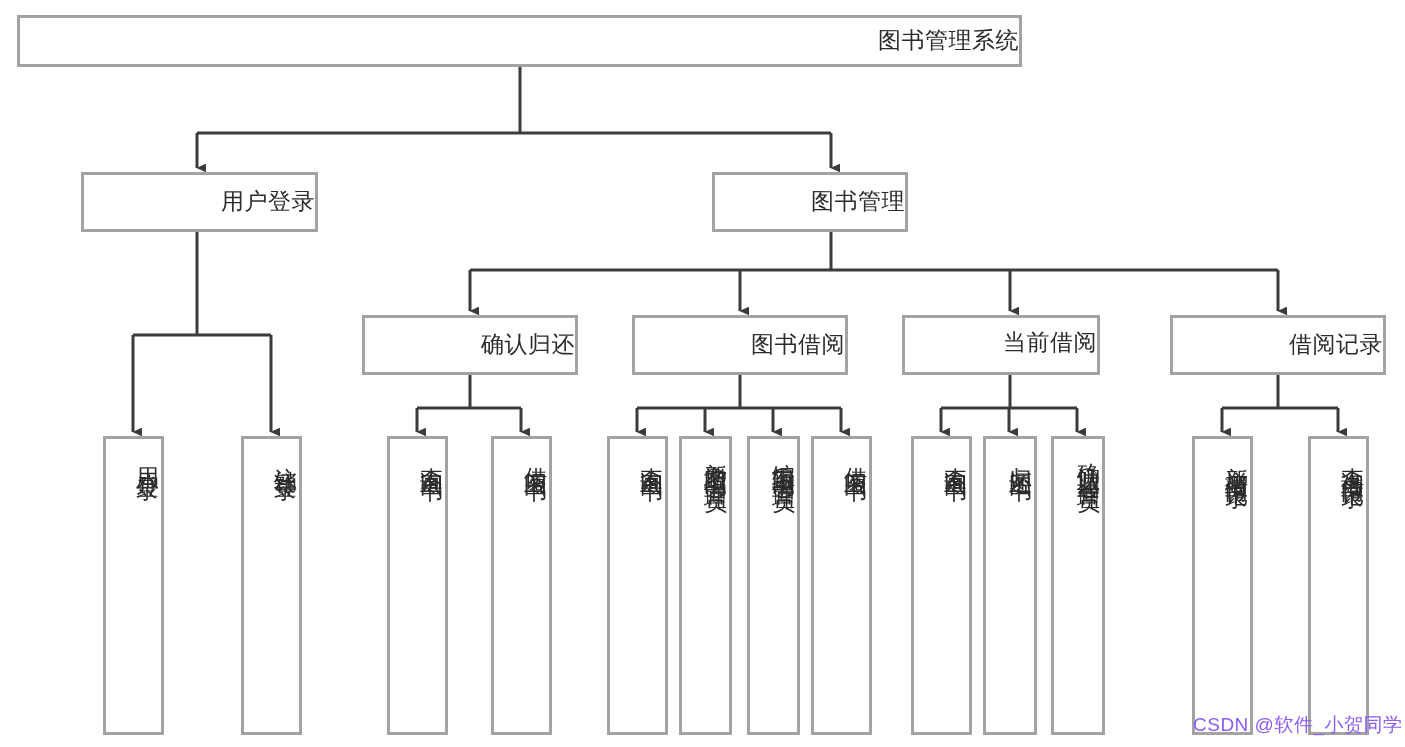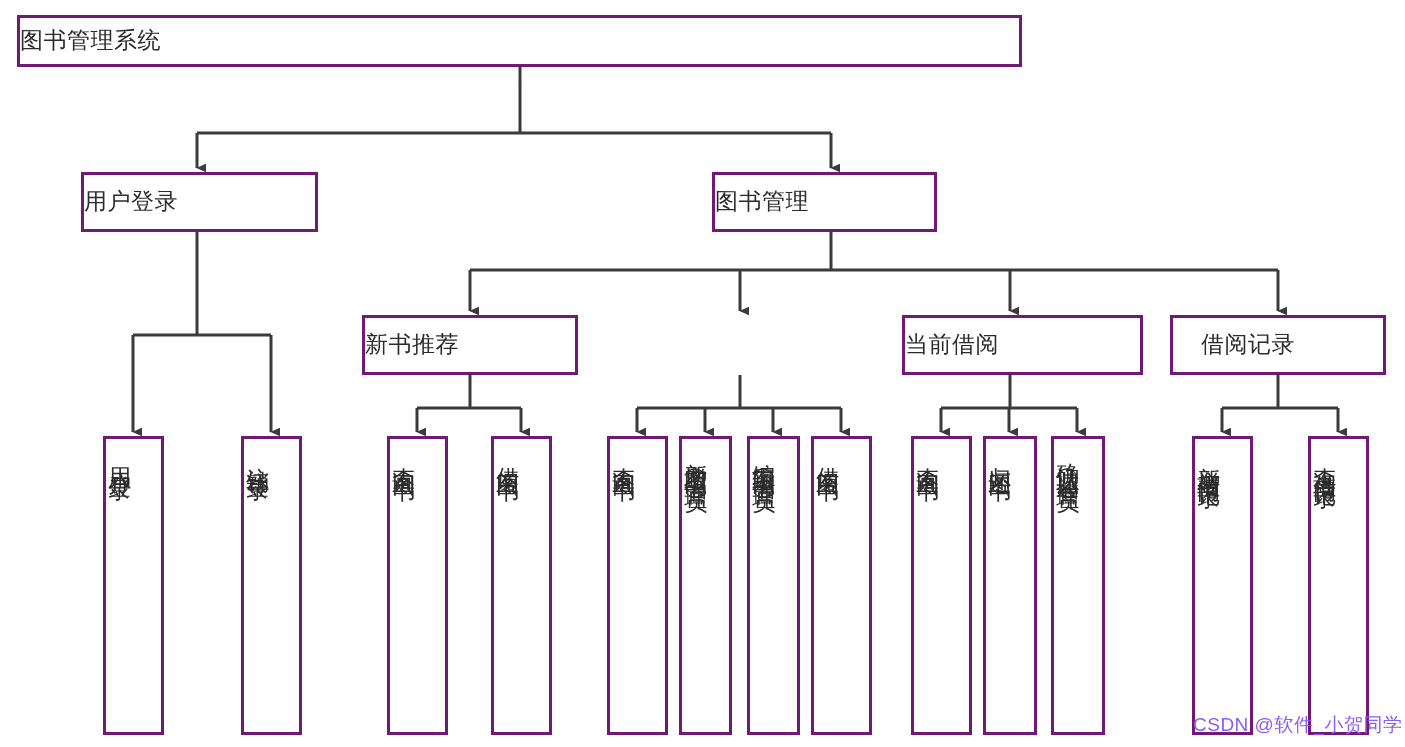--- a/index.html
+++ b/index.html
@@ -24,25 +24,25 @@
   svg.diagram-canvas {
     position: absolute;
     left: 0;
     top: 0;
     width: 1405px;
     height: 747px;
   }
   .node-box {
     position: absolute;
     box-sizing: border-box;
-    border: 3px solid #701a75;
+    border: 3px solid #a3a3a3;
     background: #ffffff;
     display: flex;
     align-items: center;
-    justify-content: flex-start;
+    justify-content: flex-end;
   }
   .node-label {
     color: #2b2b2b;
     font-size: 23px;
     line-height: 1.18;
     letter-spacing: 0.5px;
     white-space: nowrap;
   }
   .node-box.vertical {
     align-items: flex-start;
@@ -120,28 +120,31 @@
     </g>
   </svg>
 
   <div class="node-box" style="left:17px; top:15px; width:1005px; height:52px;">
     <span class="node-label">图书管理系统</span>
   </div>
 
   <div class="node-box" style="left:81px; top:172px; width:237px; height:60px;">
     <span class="node-label">用户登录</span>
   </div>
-  <div class="node-box" style="left:712px; top:172px; width:225px; height:60px;">
+  <div class="node-box" style="left:712px; top:172px; width:196px; height:60px;">
     <span class="node-label">图书管理</span>
   </div>
 
   <div class="node-box" style="left:362px; top:315px; width:216px; height:60px;">
-    <span class="node-label">新书推荐</span>
+    <span class="node-label">确认归还</span>
   </div>
-  <div class="node-box" style="left:902px; top:315px; width:241px; height:60px;">
+  <div class="node-box" style="left:632px; top:315px; width:216px; height:60px;">
+    <span class="node-label">图书借阅</span>
+  </div>
+  <div class="node-box" style="left:902px; top:315px; width:198px; height:60px;font-family:Liberation Mono, monospace;">
     <span class="node-label">当前借阅</span>
   </div>
   <div class="node-box" style="left:1170px; top:315px; width:216px; height:60px;padding-left:28px;">
     <span class="node-label">借阅记录</span>
   </div>
 
   <div class="node-box vertical" style="left:103px; top:436px; width:61px; height:299px;">
     <span class="node-label">用户登录</span>
   </div>
   <div class="node-box vertical" style="left:241px; top:436px; width:61px; height:299px;">

